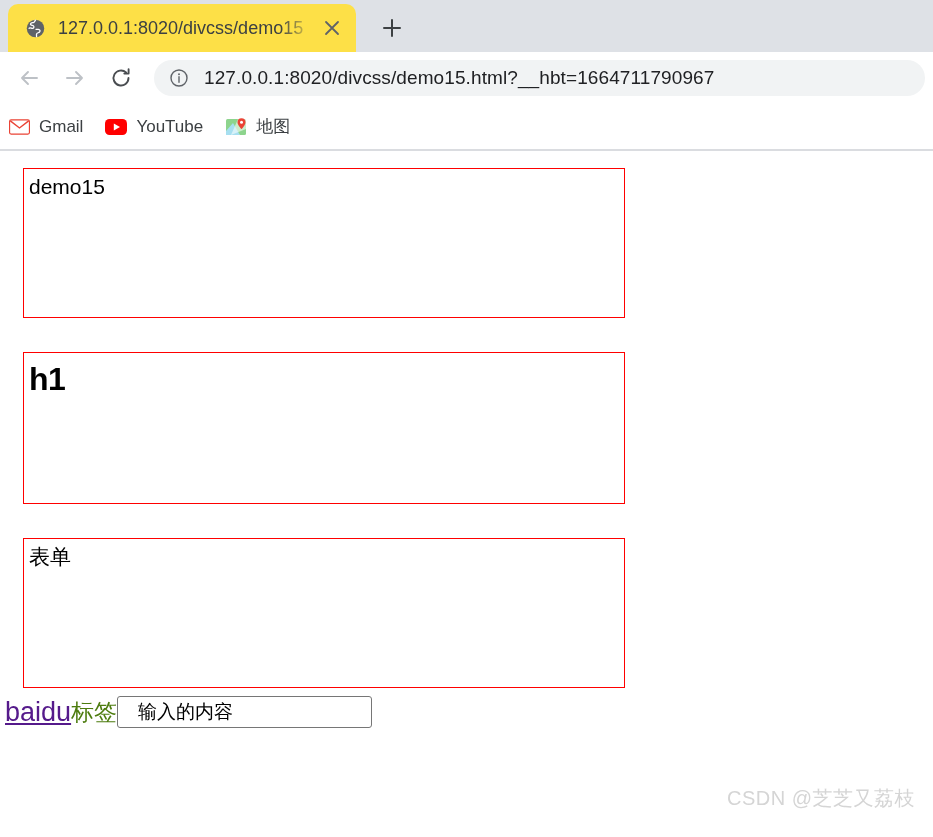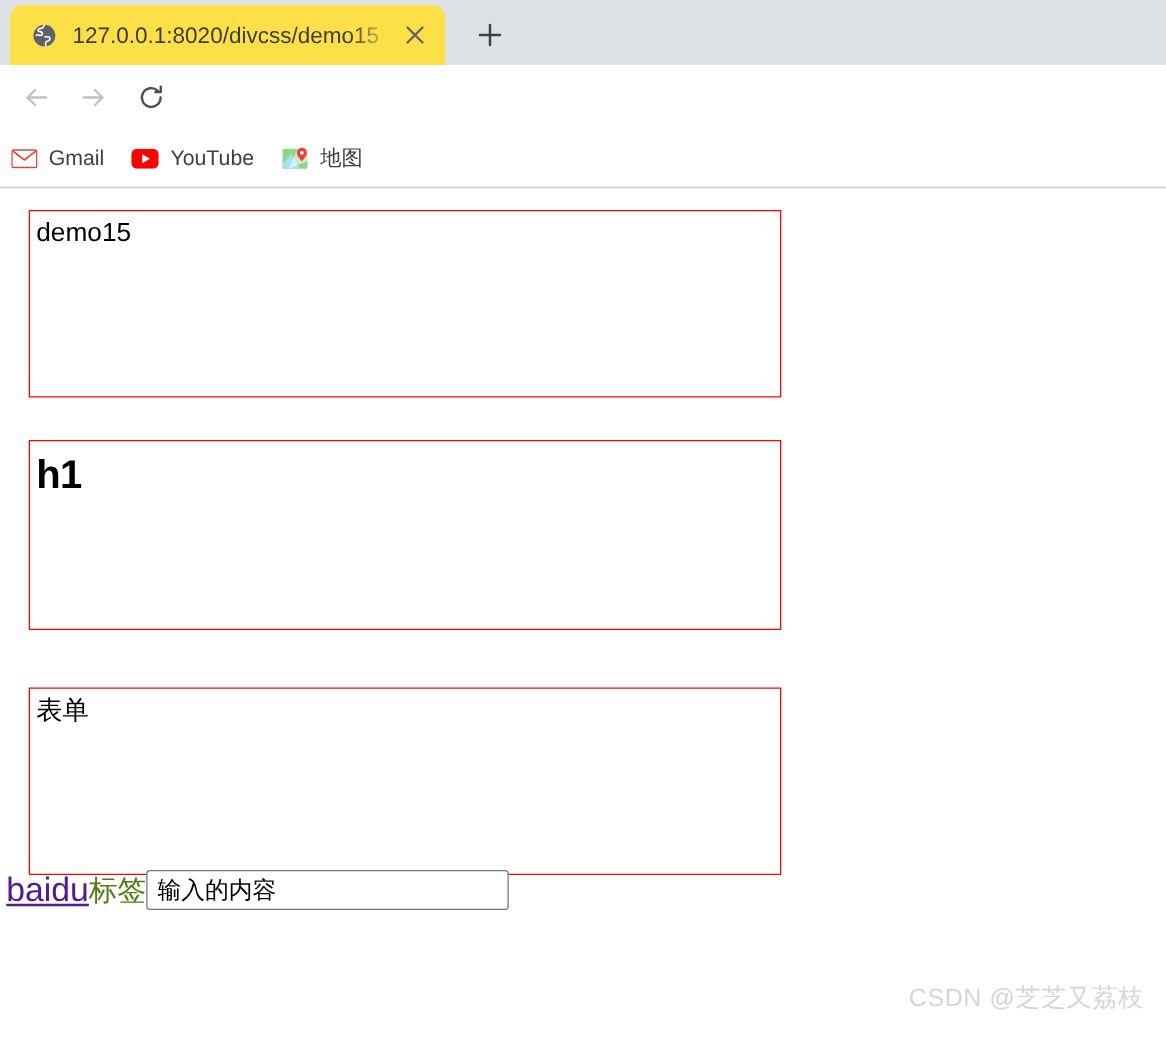--- a/index.html
+++ b/index.html
@@ -142,21 +142,21 @@
 
   .red-box {
     border: 1px solid #ff0000;
     position: absolute;
     left: 23px;
     width: 602px;
     background: #ffffff;
   }
   #box-demo15 { top: 17px;  height: 150px; }
   #box-h1     { top: 201px; height: 152px; }
-  #box-form   { top: 387px; height: 150px; margin-top: 12px; }
+  #box-form   { top: 387px; height: 150px; }
 
   .box-text {
     font-size: 21px;
     color: #000000;
     line-height: 1.1;
     padding: 6px 0 0 5px;
     font-family: "Liberation Sans", sans-serif;
   }
   .box-text.h1 {
     font-size: 32px;
@@ -177,28 +177,28 @@
     font-size: 27px;
     color: #551a8b;
     text-decoration: underline;
     font-family: "Liberation Sans", sans-serif;
   }
   .label-biaoqian {
     font-size: 23px;
     color: #4d7c0f;
   }
   .text-input {
-    width: 290px;
+    width: 255px;
     height: 32px;
     border: 1px solid #767676;
     border-radius: 3px;
     background: #ffffff;
     font-size: 19px;
     color: #000000;
-    padding: 0 8px;
+    padding: 0 20px;
     font-family: "Liberation Sans", sans-serif;
     outline: none;
   }
 
   .watermark {
     position: absolute;
     right: 18px;
     bottom: 24px;
     font-size: 20px;
     color: #d5d5d5;
@@ -245,20 +245,30 @@
         <path d="M4 12 H19 M13 6 L19 12 L13 18" fill="none" stroke="#bdc1c6" stroke-width="1.9" stroke-linecap="round" stroke-linejoin="round"></path>
       </svg>
     </div>
     <div class="navbtn active">
       <svg width="24" height="24" viewBox="0 0 24 24">
         <path d="M19.5 12a7.5 7.5 0 1 1-2.4-5.5" fill="none" stroke="#4a4d51" stroke-width="1.9" stroke-linecap="round"></path>
         <path d="M19.6 3.3 V7.6 H15.3" fill="none" stroke="#4a4d51" stroke-width="1.9" stroke-linecap="round" stroke-linejoin="round"></path>
       </svg>
     </div>
 
+    <div class="omnibox">
+      <span class="omnibox-icon">
+        <svg width="20" height="20" viewBox="0 0 20 20">
+          <circle cx="10" cy="10" r="8" fill="none" stroke="#5f6368" stroke-width="1.4"></circle>
+          <circle cx="10" cy="6.2" r="0.95" fill="#5f6368"></circle>
+          <path d="M10 8.8 V14.2" stroke="#5f6368" stroke-width="1.4" stroke-linecap="round"></path>
+        </svg>
+      </span>
+      <span class="omnibox-url">127.0.0.1:8020/divcss/demo15.html?__hbt=1664711790967</span>
+    </div>
   </div>
 
   <div class="bookmarks">
     <div class="bm">
       <span class="bm-icon">
         <svg width="21" height="16" viewBox="0 0 22 16">
           <rect x="0.6" y="0.6" width="20.8" height="14.8" rx="1.6" fill="#ffffff" stroke="#ea4335" stroke-width="1.2"></rect>
           <path d="M1.4 1.6 L11 9 L20.6 1.6" fill="none" stroke="#ea4335" stroke-width="1.5"></path>
         </svg>
       </span>

